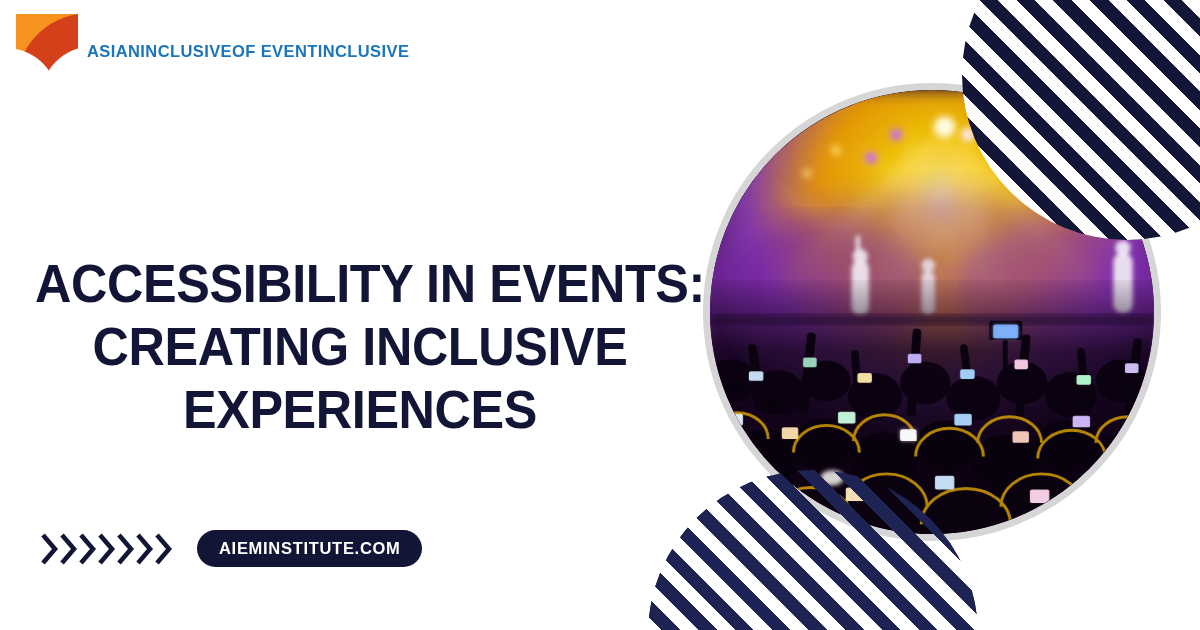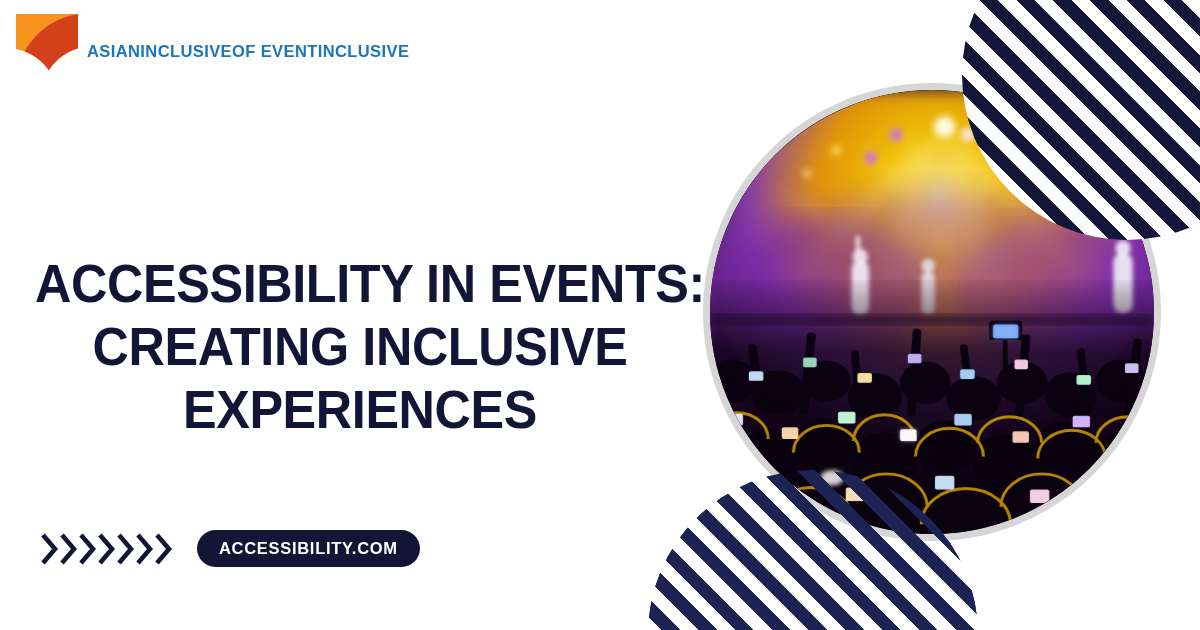--- a/index.html
+++ b/index.html
@@ -439,16 +439,16 @@
       <svg class="chev" viewBox="0 0 19 34">
           <path d="M3 3 L15 17 L3 31" fill="none" stroke="#121536" stroke-width="4.6" stroke-linecap="butt" stroke-linejoin="miter"></path>
         </svg>
       <svg class="chev" viewBox="0 0 19 34">
           <path d="M3 3 L15 17 L3 31" fill="none" stroke="#121536" stroke-width="4.6" stroke-linecap="butt" stroke-linejoin="miter"></path>
         </svg>
       <svg class="chev" viewBox="0 0 19 34">
           <path d="M3 3 L15 17 L3 31" fill="none" stroke="#121536" stroke-width="4.6" stroke-linecap="butt" stroke-linejoin="miter"></path>
         </svg>
     </div>
-    <div class="url-pill">ACCESSIBILITY.COM</div>
+    <div class="url-pill">AIEMINSTITUTE.COM</div>
   </div>
 
 </div>
 
 </body></html>

